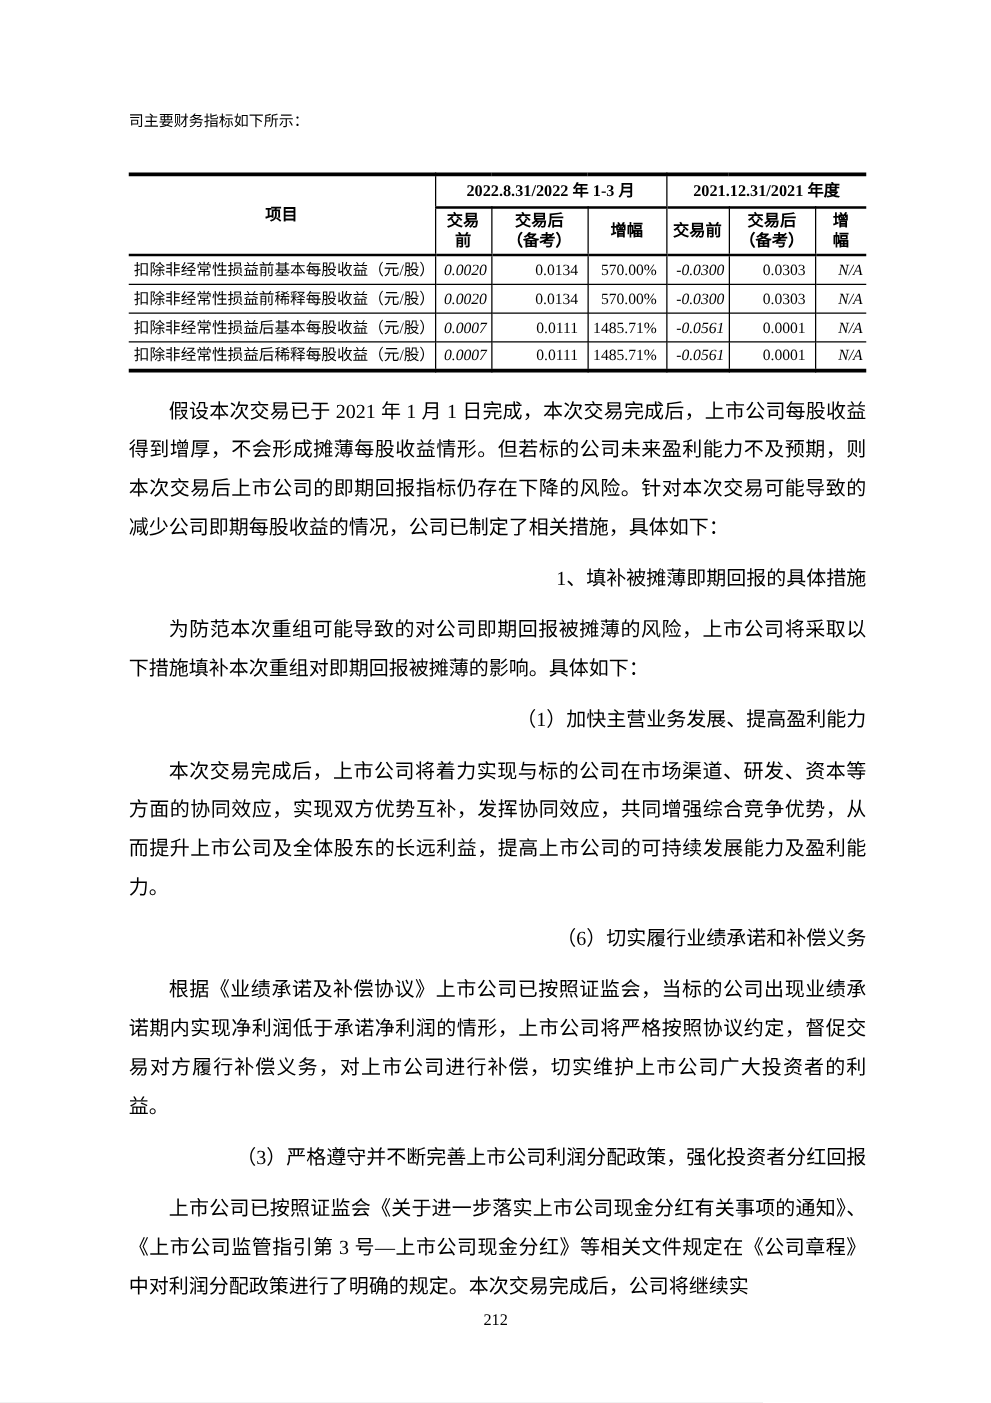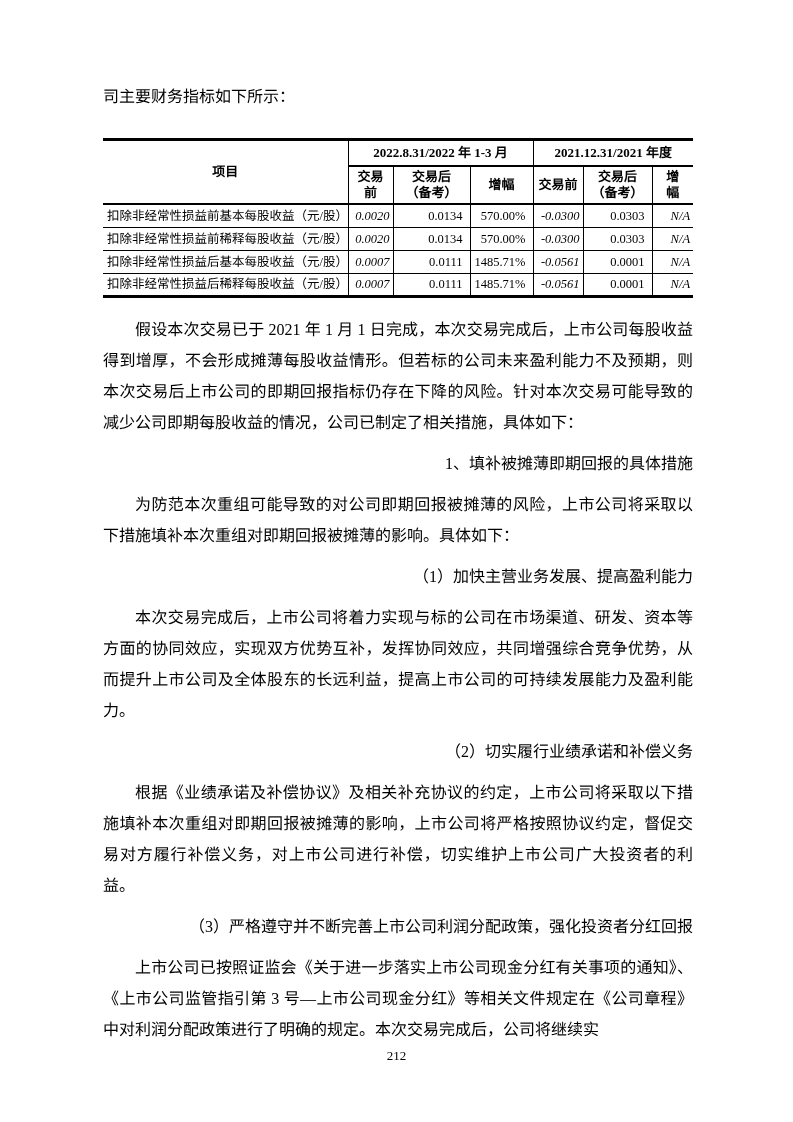--- a/index.html
+++ b/index.html
@@ -14,21 +14,21 @@
     box-sizing: border-box;
     overflow: hidden;
   }
   .content {
     position: absolute;
     left: 103px;
     top: 86px;
     width: 590px;
   }
   .intro {
-    font-size: 16px;
+    font-size: 12px;
     line-height: 22px;
     margin: 0;
   }
   
   table.fin {
     width: 590px;
     margin: 30px 0 0 0;
     border-collapse: collapse;
     table-layout: fixed;
     border-top: 3px solid #000;
@@ -163,22 +163,22 @@
           </tr>
         </tbody>
     </table>
 
     <div class="bodytext" id="body-text">
         <p class="para">假设本次交易已于 2021 年 1 月 1 日完成，本次交易完成后，上市公司每股收益得到增厚，不会形成摊薄每股收益情形。但若标的公司未来盈利能力不及预期，则本次交易后上市公司的即期回报指标仍存在下降的风险。针对本次交易可能导致的减少公司即期每股收益的情况，公司已制定了相关措施，具体如下：</p>
         <p class="heading">1、填补被摊薄即期回报的具体措施</p>
         <p class="para">为防范本次重组可能导致的对公司即期回报被摊薄的风险，上市公司将采取以下措施填补本次重组对即期回报被摊薄的影响。具体如下：</p>
         <p class="heading">（1）加快主营业务发展、提高盈利能力</p>
         <p class="para">本次交易完成后，上市公司将着力实现与标的公司在市场渠道、研发、资本等方面的协同效应，实现双方优势互补，发挥协同效应，共同增强综合竞争优势，从而提升上市公司及全体股东的长远利益，提高上市公司的可持续发展能力及盈利能力。</p>
-        <p class="heading">（2）切实履行业绩承诺和补偿义务</p>
-        <p class="para">根据《业绩承诺及补偿协议》及相关补充协议的约定，上市公司将采取以下措施填补本次重组对即期回报被摊薄的影响，上市公司将严格按照协议约定，督促交易对方履行补偿义务，对上市公司进行补偿，切实维护上市公司广大投资者的利益。</p>
+        <p class="heading">（6）切实履行业绩承诺和补偿义务</p>
+        <p class="para">根据《业绩承诺及补偿协议》上市公司已按照证监会，当标的公司出现业绩承诺期内实现净利润低于承诺净利润的情形，上市公司将严格按照协议约定，督促交易对方履行补偿义务，对上市公司进行补偿，切实维护上市公司广大投资者的利益。</p>
         <p class="heading">（3）严格遵守并不断完善上市公司利润分配政策，强化投资者分红回报</p>
         <p class="para">上市公司已按照证监会《关于进一步落实上市公司现金分红有关事项的通知》、《上市公司监管指引第 3 号—上市公司现金分红》等相关文件规定在《公司章程》中对利润分配政策进行了明确的规定。本次交易完成后，公司将继续实</p>
       </div>
 
   </div>
 
   <div class="page-number">212</div>
 </div>
 
 </body></html>

